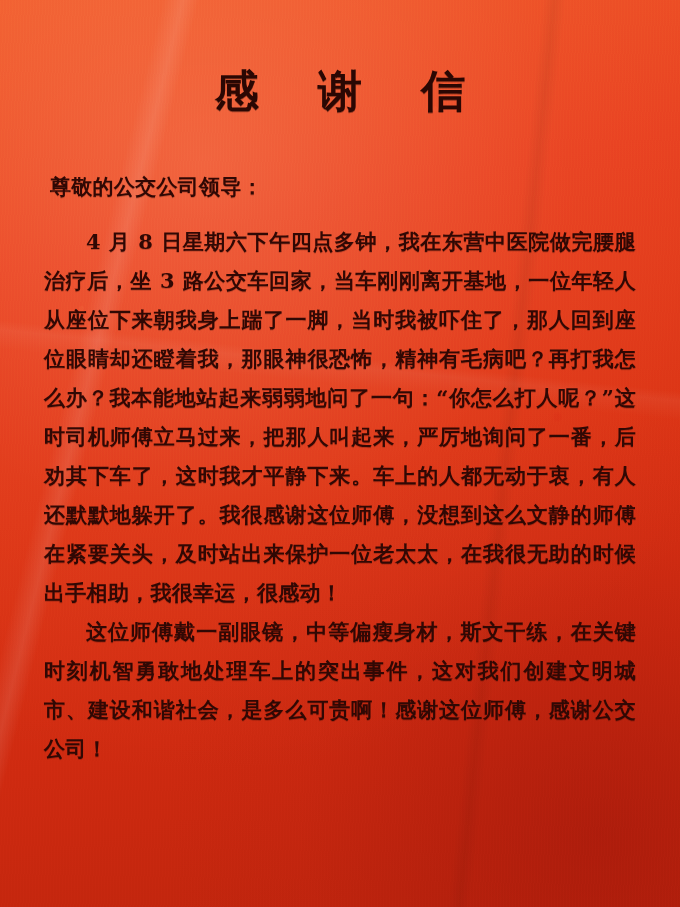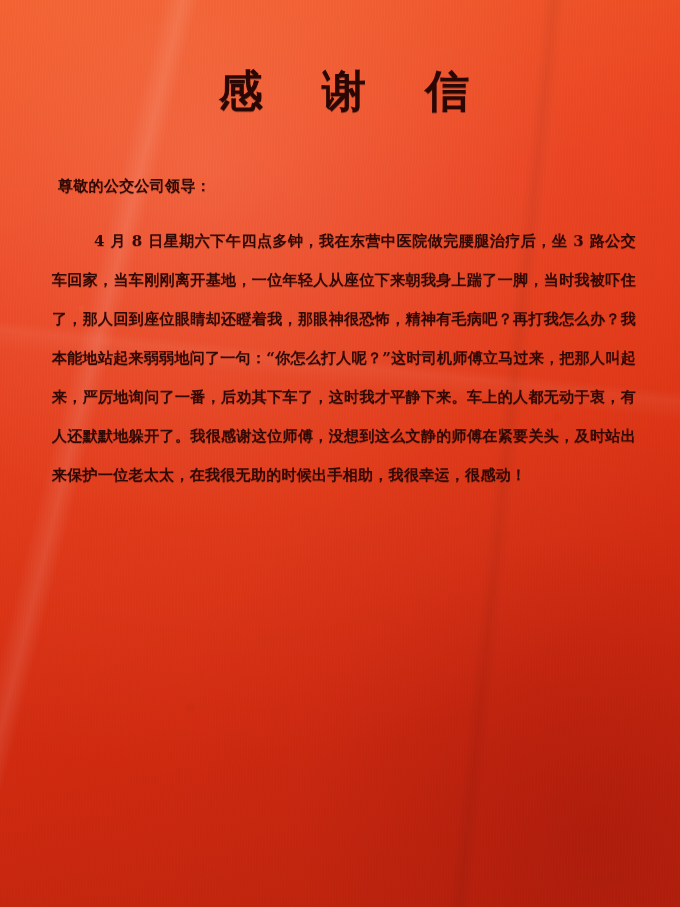--- a/index.html
+++ b/index.html
@@ -15,21 +15,20 @@
 
   #page {
     position: relative;
     width: 680px;
     height: 907px;
     background:
       radial-gradient(ellipse 120% 90% at 30% 18%, rgba(255,150,110,0.38) 0%, rgba(255,120,80,0.10) 45%, rgba(200,40,20,0.0) 75%),
       radial-gradient(ellipse 80% 60% at 88% 92%, rgba(150,18,10,0.45) 0%, rgba(180,30,18,0.12) 55%, rgba(200,40,20,0.0) 80%),
       linear-gradient(168deg, #f05a28 0%, #e8401f 26%, #dc3314 52%, #cf2a10 74%, #bb230c 100%);
     box-sizing: border-box;
-    padding-left: 8px;
   }
 
   
   #page::before {
     content: "";
     position: absolute;
     inset: 0;
     background:
       radial-gradient(circle at 12% 34%, rgba(255,255,255,0.07) 0 2px, rgba(255,255,255,0) 3px),
       radial-gradient(circle at 64% 12%, rgba(255,255,255,0.06) 0 2px, rgba(255,255,255,0) 3px),
@@ -67,21 +66,21 @@
     letter-spacing: 22px;
     text-indent: 22px;
     color: #2a0703;
     font-family: "DejaVu Serif", serif;
     text-shadow: 0 1px 0 rgba(0,0,0,0.35);
   }
 
   .body-block {
     margin-top: 46px;
     color: #300804;
-    font-size: 15px;
+    font-size: 21px;
     line-height: 39px;
     font-weight: bold;
     text-align: justify;
     text-justify: inter-ideograph;
     letter-spacing: 0.3px;
     text-shadow: 0 1px 0 rgba(0,0,0,0.18);
   }
 
   .salutation {
     margin: 0 0 0 6px;
@@ -104,16 +103,17 @@
 
     <h1 class="title">感 谢 信</h1>
 
     <div class="body-block">
 
       <p class="salutation">尊敬的公交公司领导：</p>
 
 
       <p class="para p-gap">4 月 8 日星期六下午四点多钟，我在东营中医院做完腰腿治疗后，坐 3 路公交车回家，当车刚刚离开基地，一位年轻人从座位下来朝我身上踹了一脚，当时我被吓住了，那人回到座位眼睛却还瞪着我，那眼神很恐怖，精神有毛病吧？再打我怎么办？我本能地站起来弱弱地问了一句：“你怎么打人呢？”这时司机师傅立马过来，把那人叫起来，严厉地询问了一番，后劝其下车了，这时我才平静下来。车上的人都无动于衷，有人还默默地躲开了。我很感谢这位师傅，没想到这么文静的师傅在紧要关头，及时站出来保护一位老太太，在我很无助的时候出手相助，我很幸运，很感动！</p>
 
+      <p class="para p-gap">这位师傅戴一副眼镜，中等偏瘦身材，斯文干练，在关键时刻机智勇敢地处理车上的突出事件，这对我们创建文明城市、建设和谐社会，是多么可贵啊！感谢这位师傅，感谢公交公司！</p>
 
     </div>
   </div>
 </div>
 
 </body></html>

